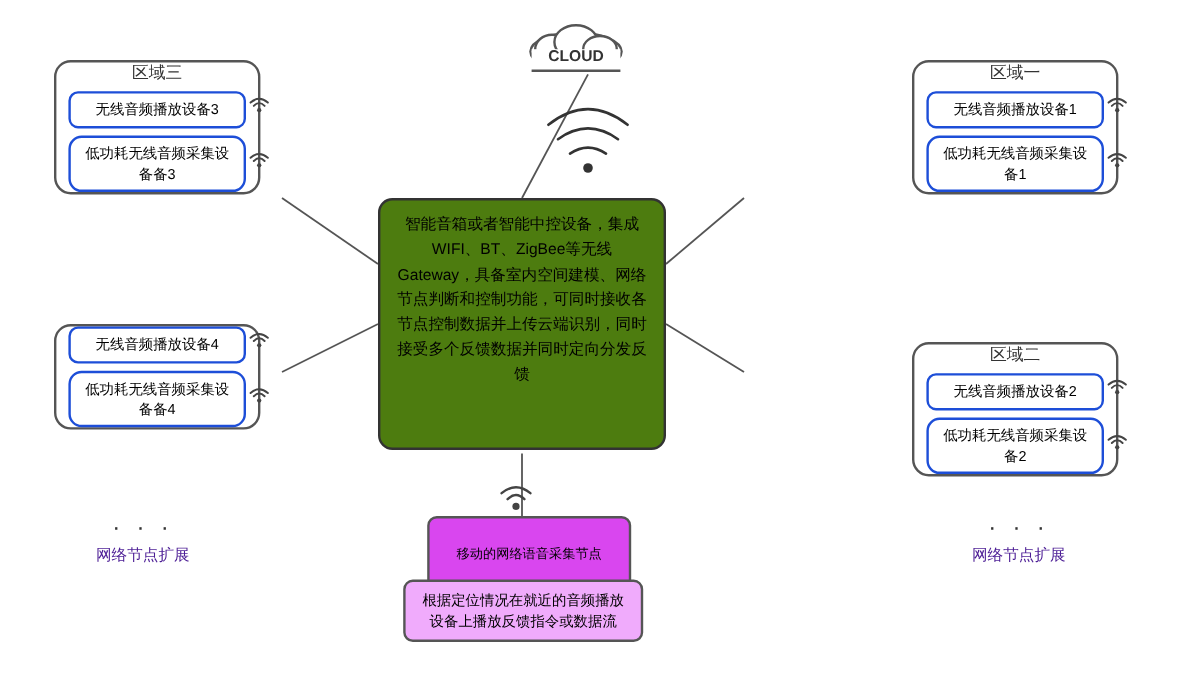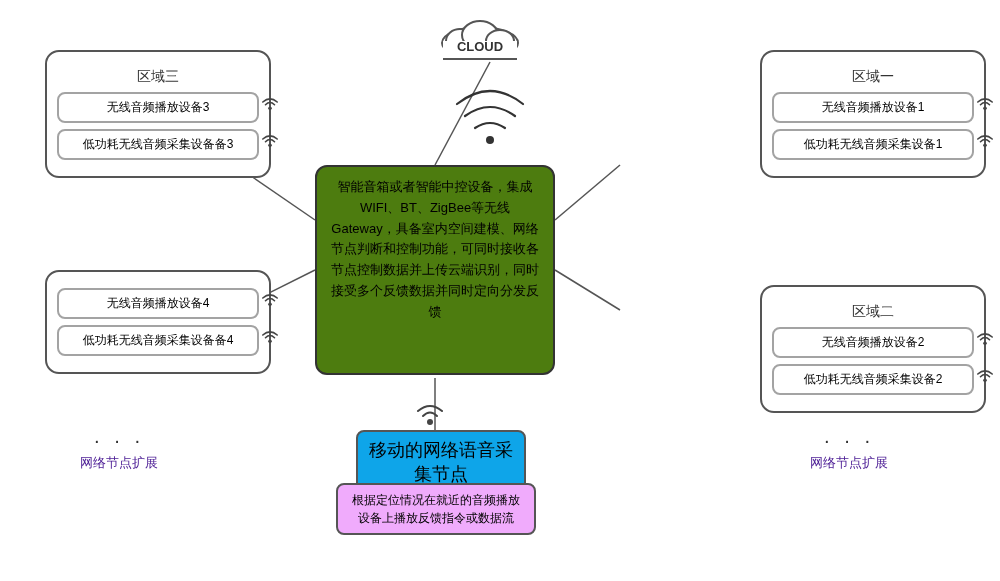--- a/index.html
+++ b/index.html
@@ -47,47 +47,48 @@
       font-size: 13px;
       line-height: 1.6;
       background: #4d7c0f;
     }
 
     
     .region-box {
       position: absolute;
       border: 2px solid #555;
       border-radius: 14px;
-      padding: 16px 10px;
+      padding: 0 10px;
       background: #fff;
-      width: 226px;
+      width: 172px;
     }
 
     .region-title {
       text-align: center;
       font-size: 14px;
       font-weight: normal;
       margin-bottom: 6px;
       color: #333;
     }
 
     .device-box {
-      border: 2px solid #a3a3a3;
+      border: 2px solid #1d4ed8;
       border-radius: 8px;
       padding: 5px 8px;
       text-align: center;
       font-size: 12px;
       line-height: 1.4;
       background: #fff;
       margin-bottom: 6px;
       position: relative;
     }
 
     .device-box:last-child {
       margin-bottom: 0;
+      border-radius: 11px;
     }
 
     
     .wifi-small {
       position: absolute;
       right: -22px;
       top: 50%;
       transform: translateY(-50%);
       font-size: 16px;
       color: #555;
@@ -107,24 +108,24 @@
       font-size: 13px;
       color: #4c1d95;
       margin-top: 4px;
     }
 
     
     .mobile-box {
       position: absolute;
       border: 2px solid #555;
       border-radius: 8px;
-      padding: 6px 10px;
-      text-align: center;
-      font-size: 18px;
-      background: #0ea5e9;
+      padding: 22px 10px;
+      text-align: center;
+      font-size: 11px;
+      background: #d946ef;
       width: 160px;
     }
 
     .feedback-box {
       position: absolute;
       border: 2px solid #555;
       border-radius: 8px;
       padding: 6px 10px;
       text-align: center;
       font-size: 12px;

